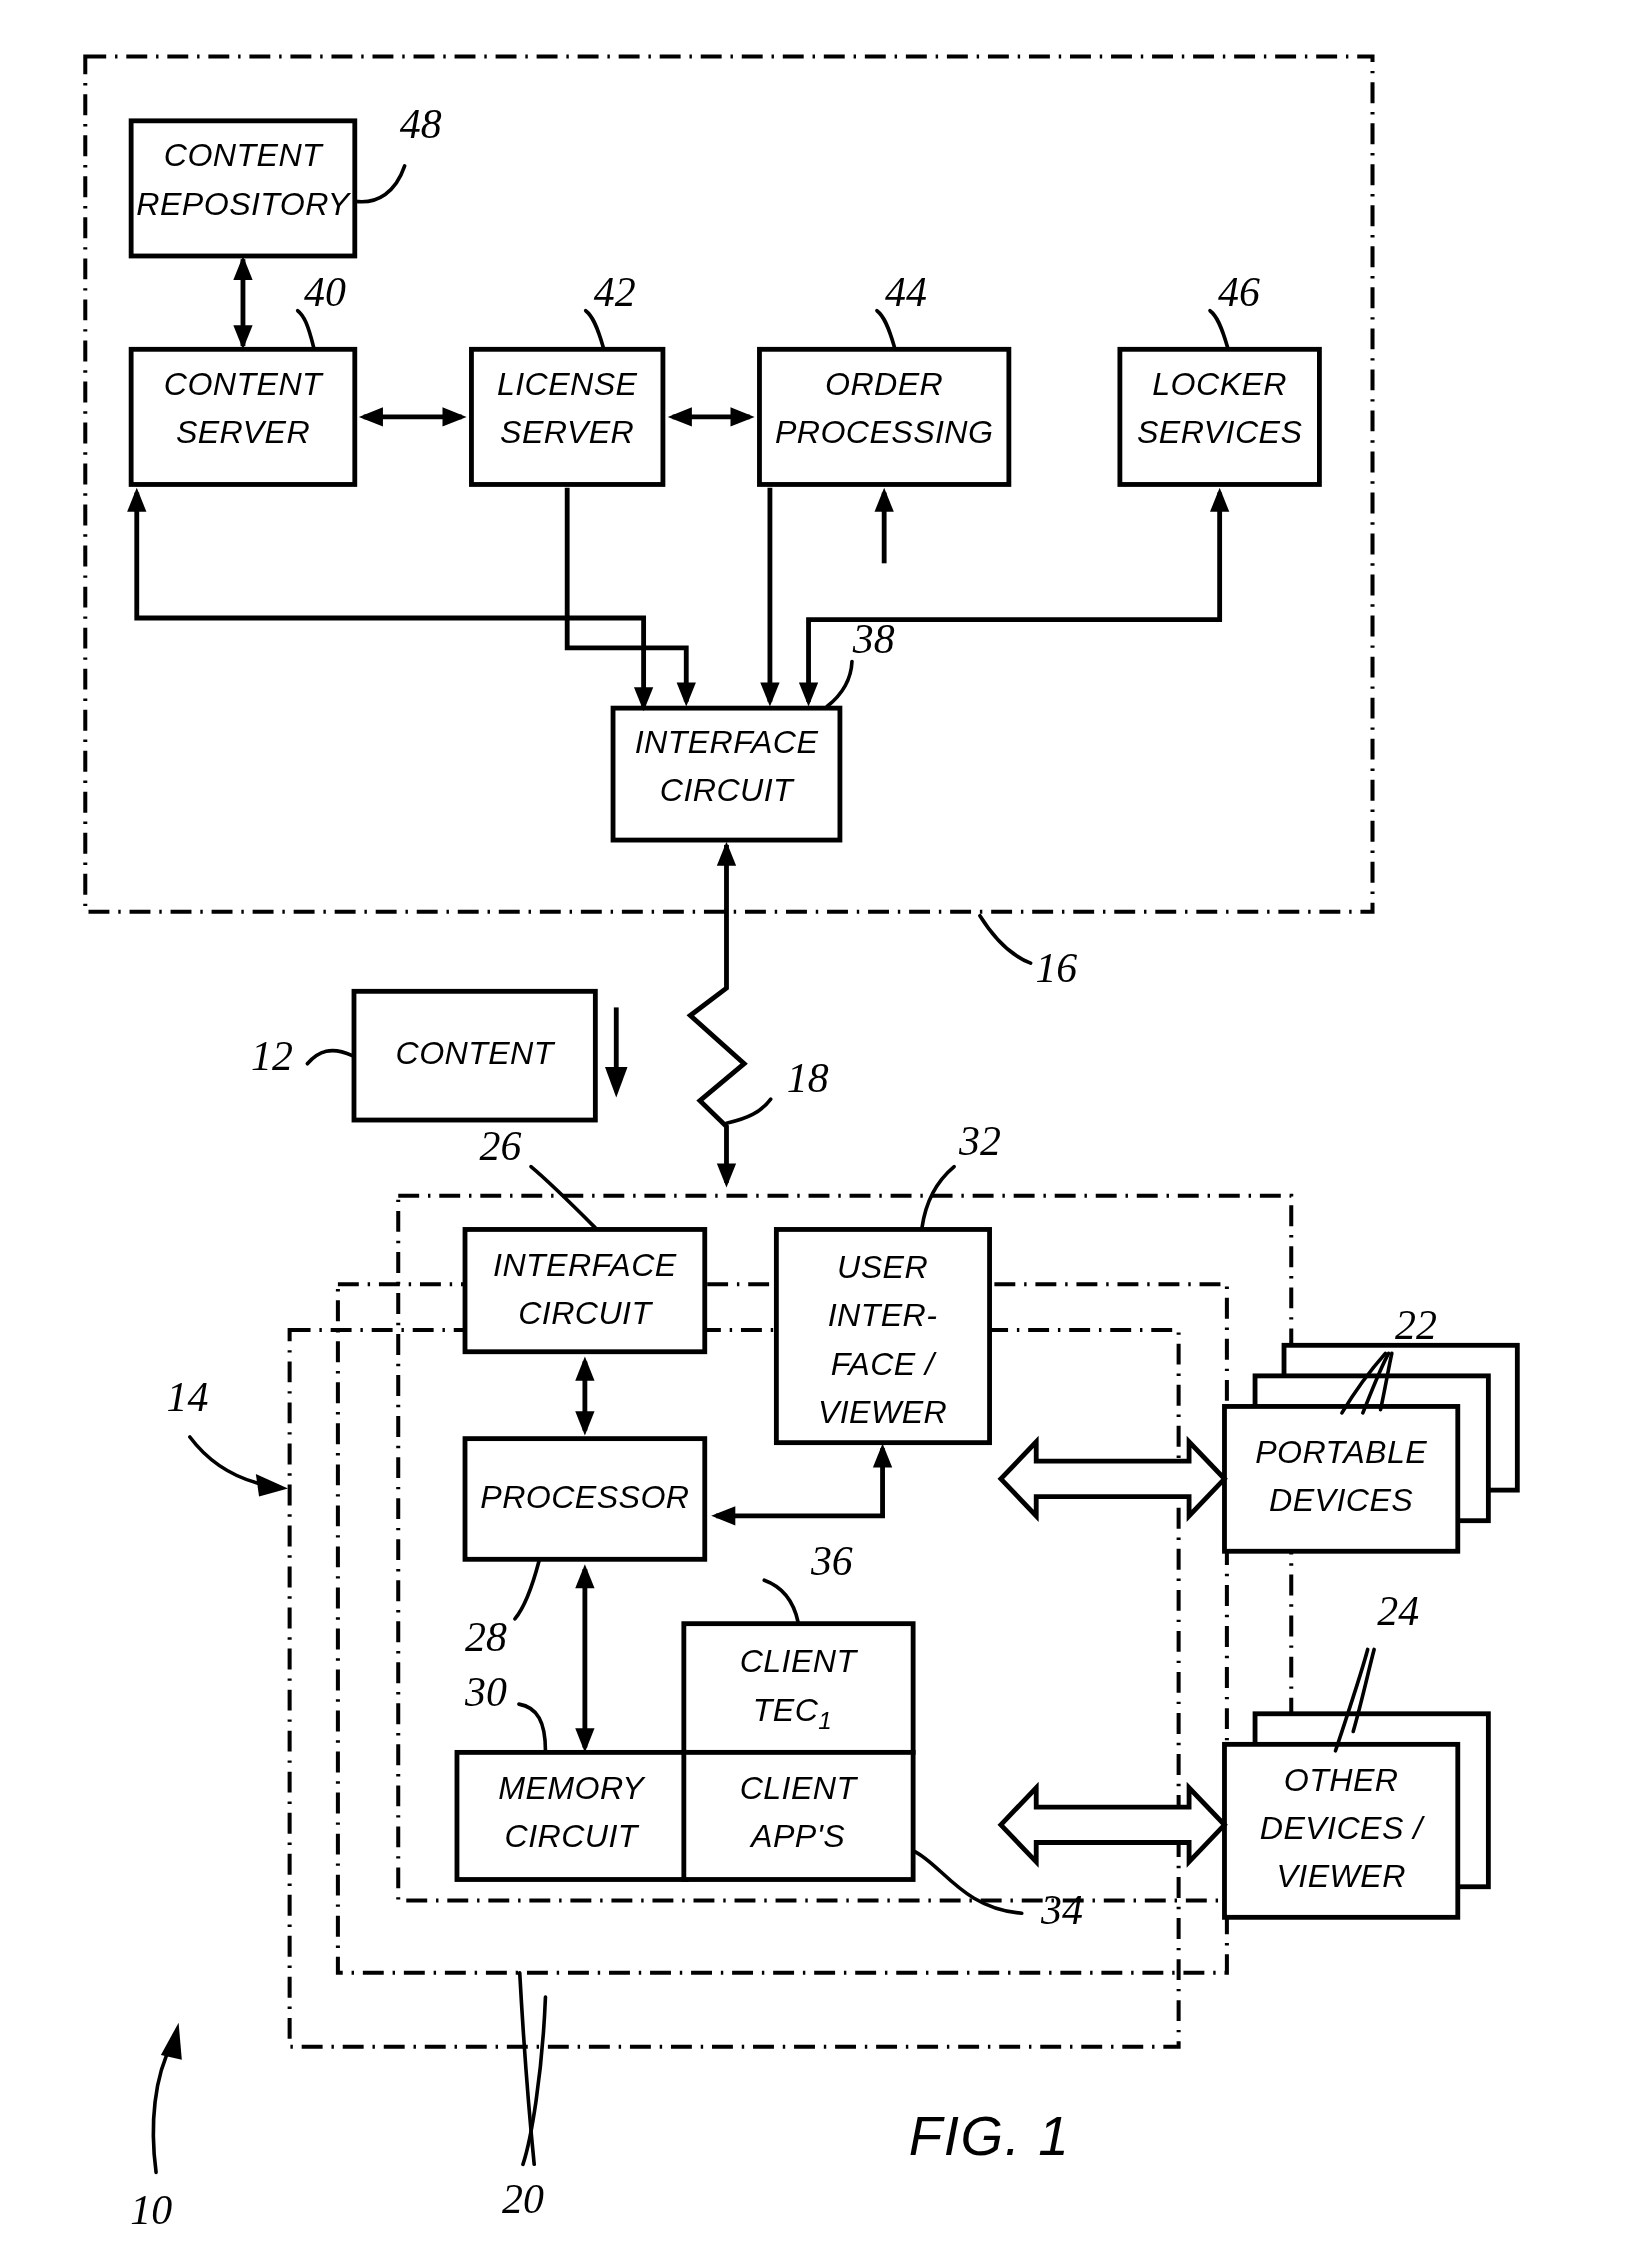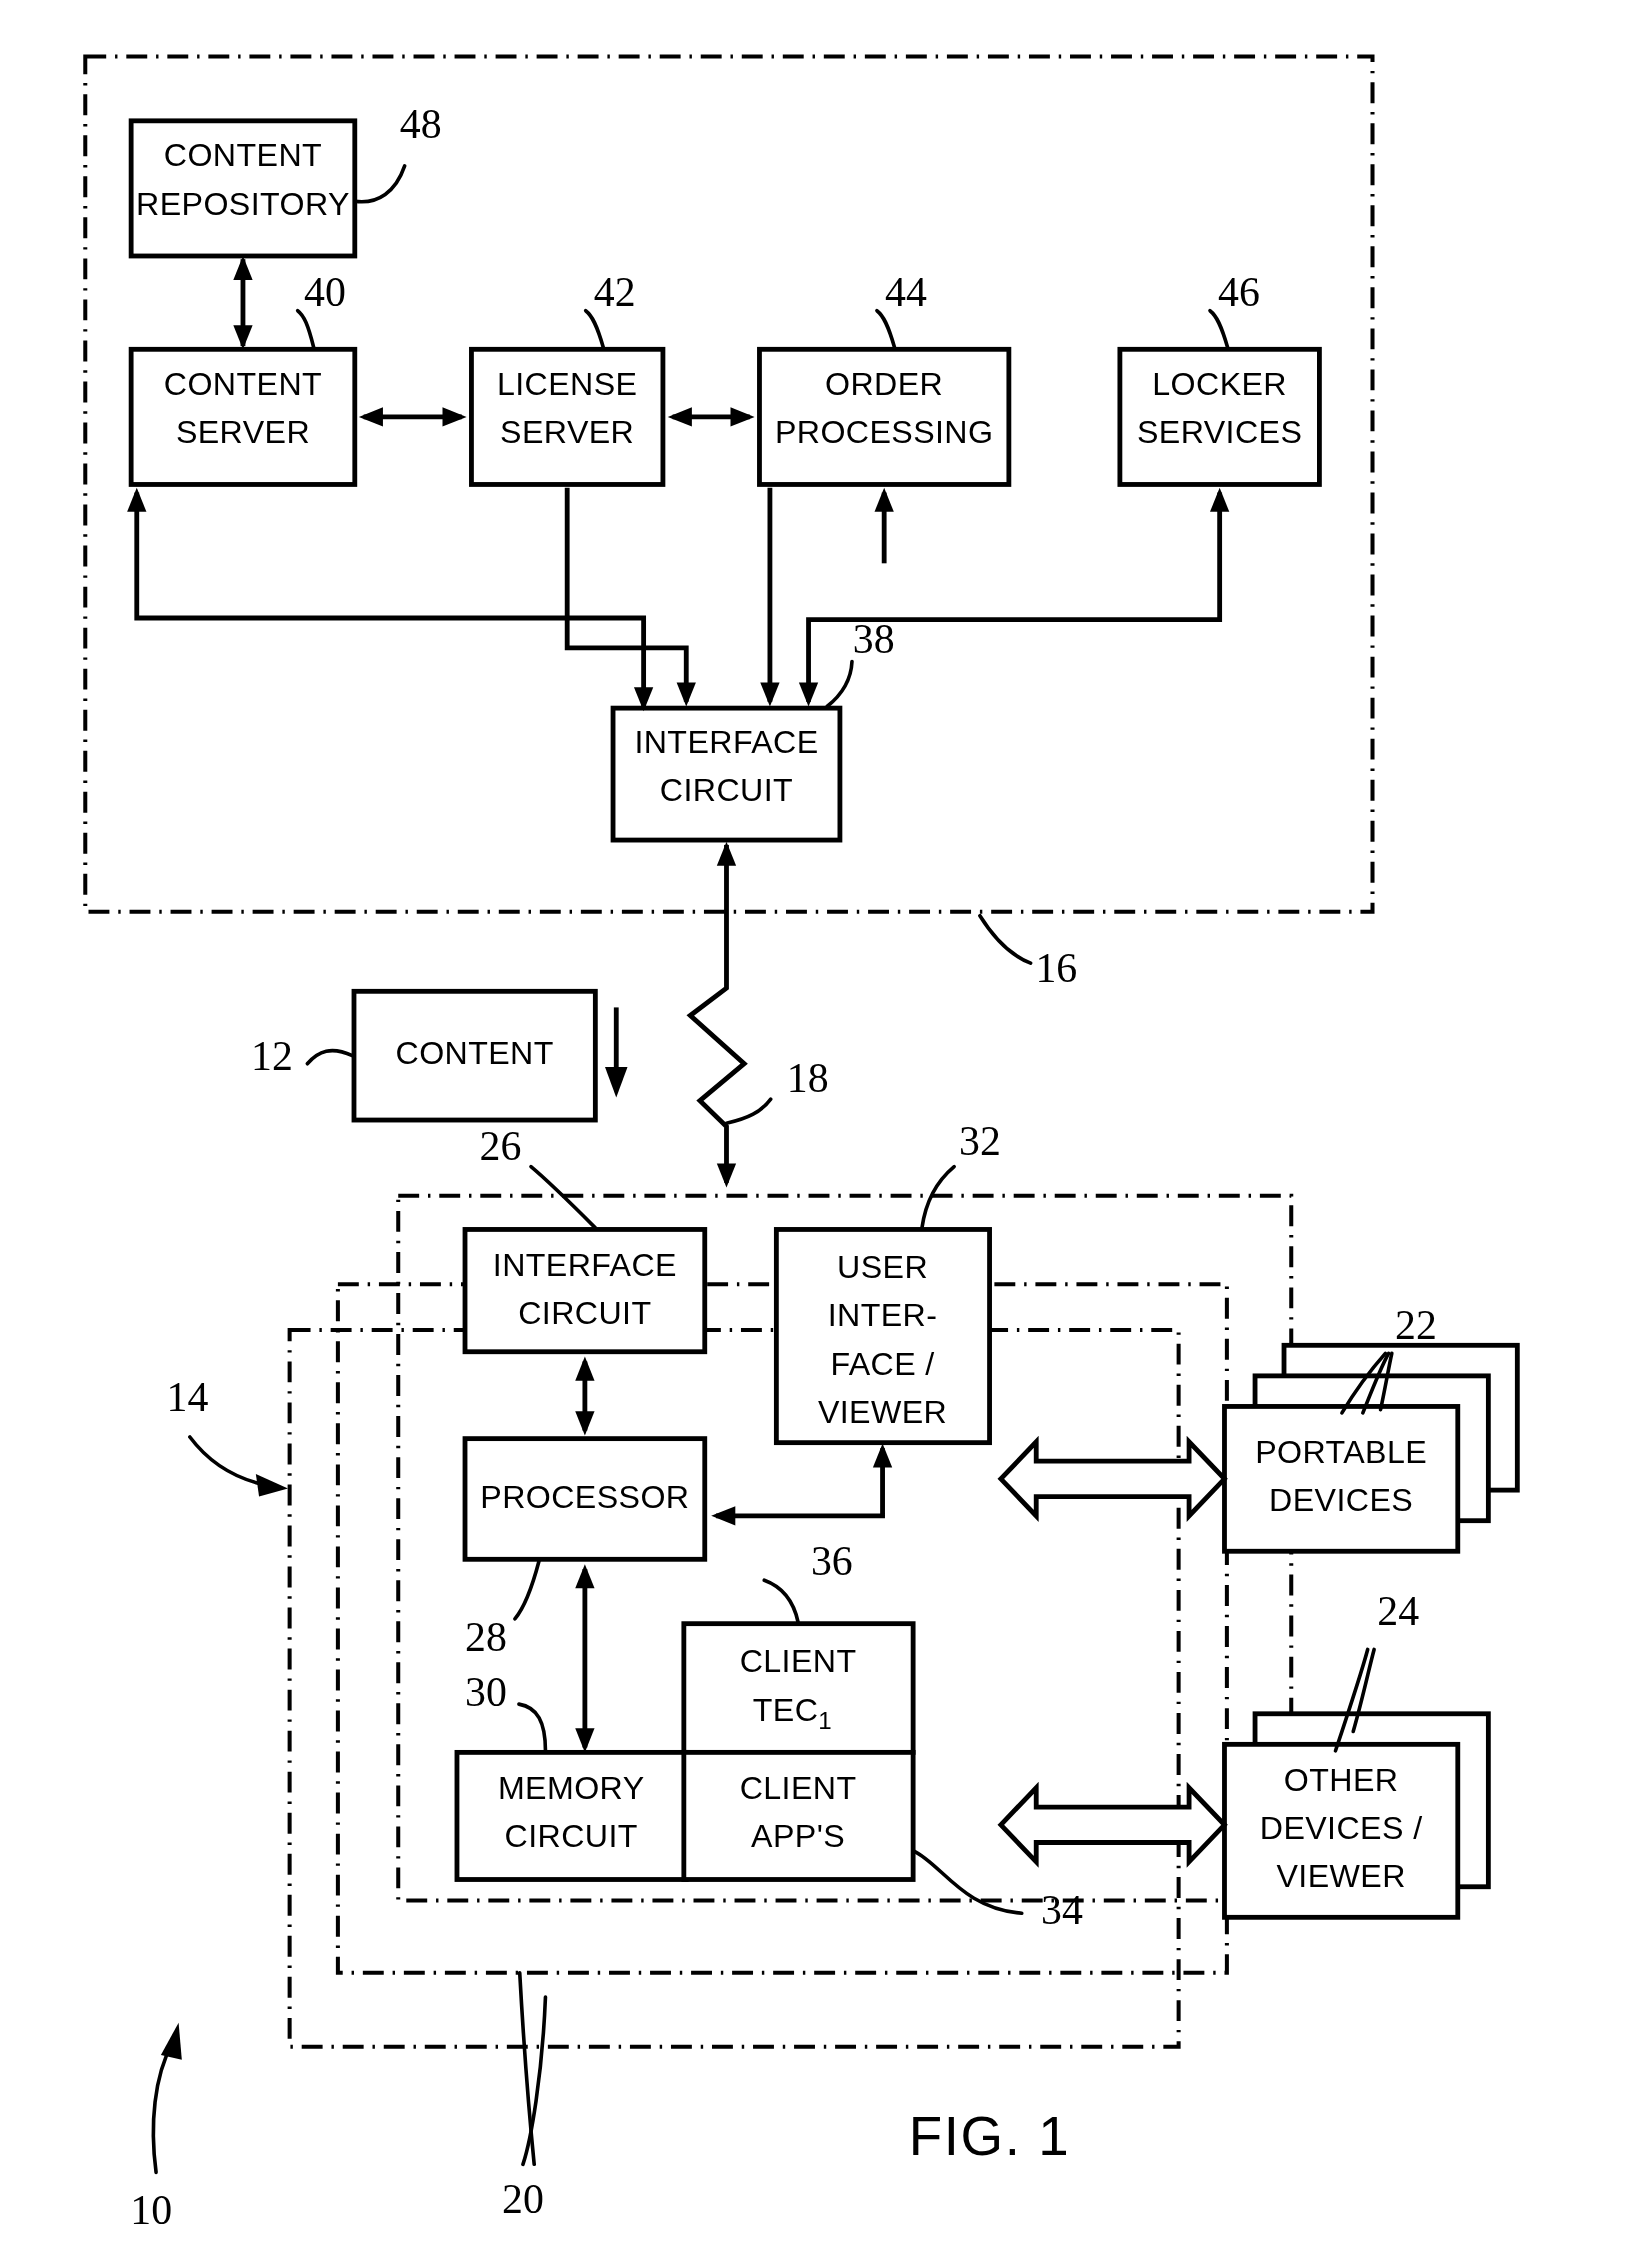--- a/index.html
+++ b/index.html
@@ -1,17 +1,17 @@
 <!DOCTYPE html>
 <html style="font-size:13px"><head>
 <meta charset="utf-8">
 <style>
   html,body{margin:0;padding:0;background:#fff;}
   body{font-family:"Liberation Sans", sans-serif;}
-  #fig{position:relative;width:1638px;height:2261px;background:#ffffff;overflow:hidden;}
+  #fig{position:relative;width:1638px;height:2261px;background:#ffffff;overflow:hidden;font-style:italic;}
   #svgroot{position:absolute;left:0;top:0;width:1638px;height:2261px;}
   text{font-family:"Liberation Sans", sans-serif; fill:#000;}
   .boxlabel{font-size:40px;text-anchor:middle;dominant-baseline:middle;letter-spacing:0.5px;}
   .reflabel{font-size:52px;text-anchor:middle;dominant-baseline:middle;font-family:"Liberation Serif", serif;}
   .figlabel{font-size:68px;text-anchor:middle;dominant-baseline:middle;letter-spacing:2px;}
   .subnum{font-size:30px;}
   .solidbox{fill:#ffffff;stroke:#000000;stroke-width:6;}
   .dashdot{fill:none;stroke:#000000;stroke-width:5;stroke-dasharray:26 11 3 11;stroke-linecap:butt;}
   .conn{stroke:#000000;stroke-width:6;fill:none;}
   .leader{stroke:#000000;stroke-width:4.5;fill:none;stroke-linecap:round;}

